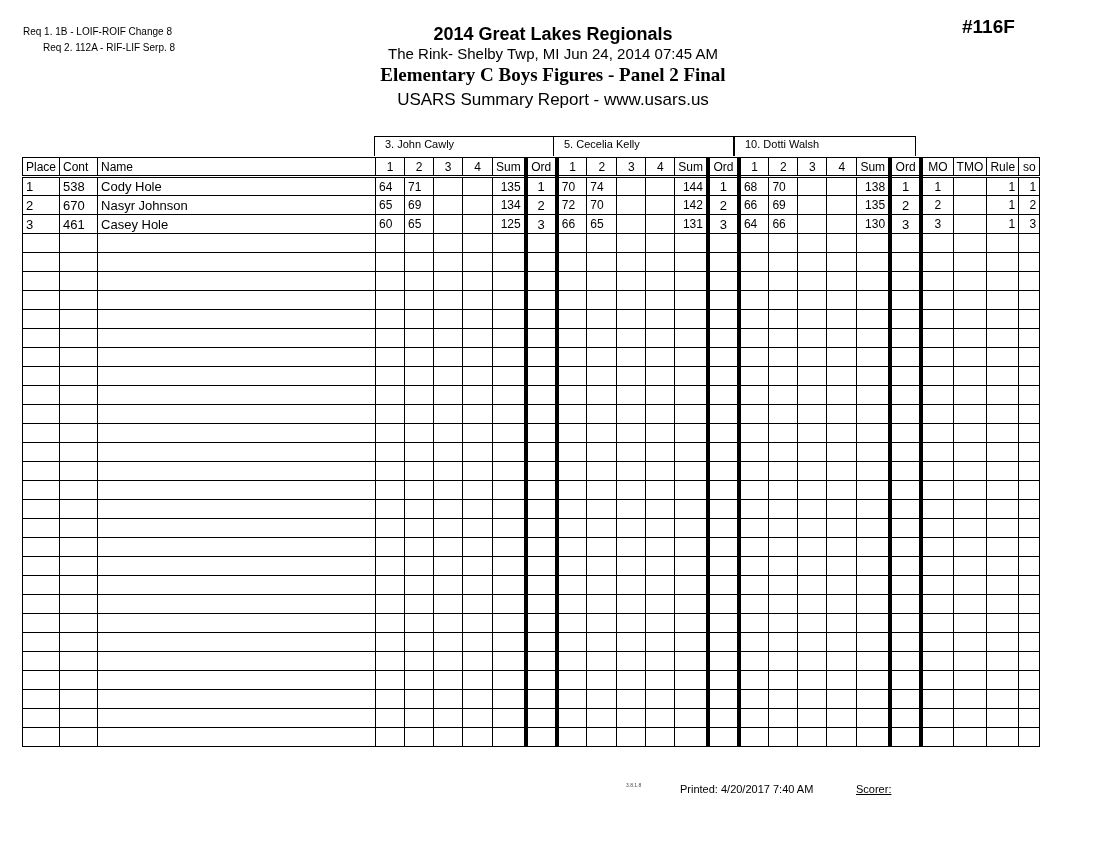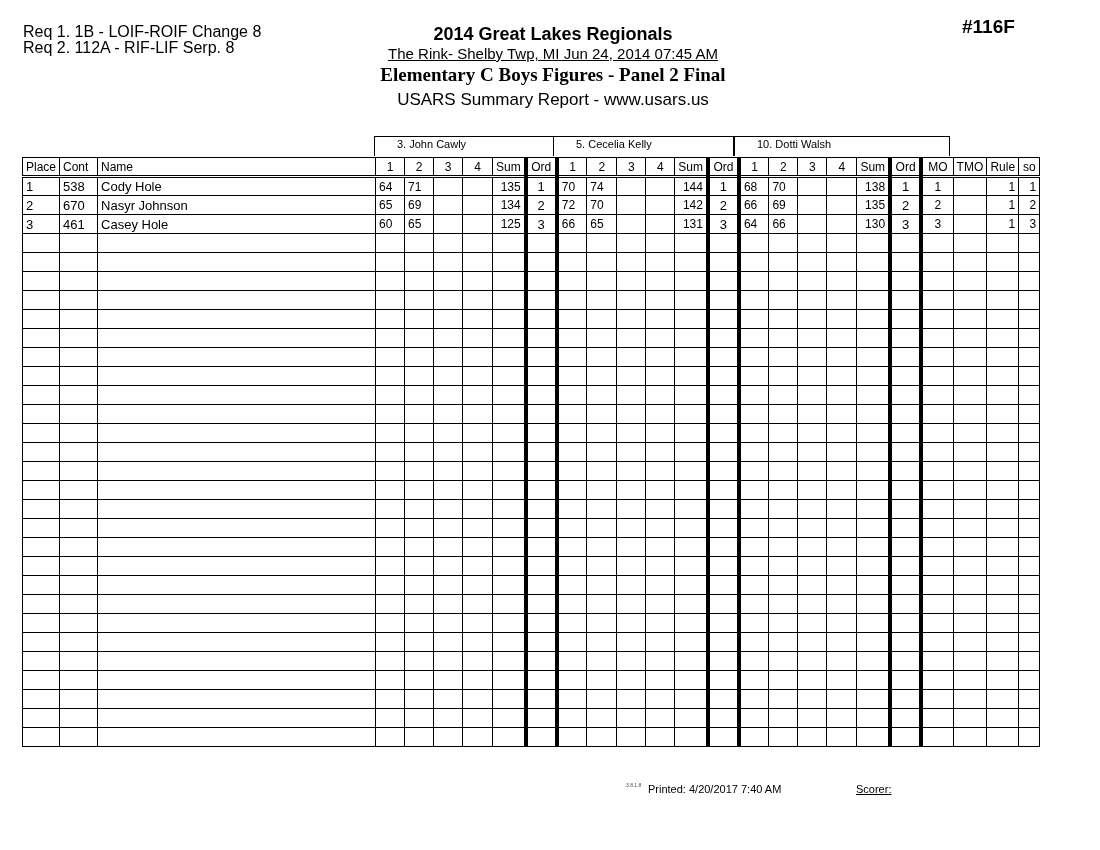--- a/index.html
+++ b/index.html
@@ -1,27 +1,27 @@
 <!DOCTYPE html>
 <html><head>
 <meta charset="utf-8">
 <style>
   html, body { margin:0; padding:0; background:#ffffff; }
   body { width:1100px; height:850px; position:relative; overflow:hidden; font-family:"Liberation Sans", sans-serif; color:#000; }
-  .req { position:absolute; left:23px; font-size:16px; line-height:14px; }
+  .req { position:absolute; left:23px; font-size:10px; line-height:14px; }
   .req1 { top:25px; }
-  .req2 { top:41px; }
+  .req2 { top:41px;margin-left:20px; }
   .hdr { position:absolute; left:330px; width:446px; text-align:center; }
   .title1 { top:24px; font-size:18px; font-weight:bold; }
-  .title2 { top:45px; font-size:15px;text-decoration:underline; }
+  .title2 { top:45px; font-size:15px; }
   .title3 { top:64px; font-size:19px; font-weight:bold;font-family:Liberation Serif, serif; }
   .title4 { top:90px; font-size:17px; }
   .evno { position:absolute; left:962px; top:16px; font-size:19px; font-weight:bold; }
 
-  .judge-box { position:absolute; top:136px; height:20px; border:1px solid #000; border-bottom:none; font-size:11px; line-height:14px; padding-left:22px; box-sizing:border-box; }
+  .judge-box { position:absolute; top:136px; height:20px; border:1px solid #000; border-bottom:none; font-size:11px; line-height:14px; padding-left:10px; box-sizing:border-box; }
 
   table.grid { position:absolute; left:22px; top:157px; border-collapse:collapse; table-layout:fixed; font-size:12px; }
   table.grid td, table.grid th { border:1px solid #000; height:19px; padding:0 3px; white-space:nowrap; overflow:hidden; font-weight:normal; box-sizing:border-box; }
   table.grid thead th { text-align:center; border-bottom:3px double #000; }
   table.grid th.left { text-align:left; }
   .c { text-align:center; }
   .r { text-align:right;margin-top:23px; }
   .b { font-weight:bold; font-size:13px; }
   .thickL { border-left:4px solid #000 !important; }
   .footer { position:absolute; top:783px; font-size:11px; }
@@ -34,21 +34,21 @@
 <div class="req req2">Req  2.  112A - RIF-LIF Serp. 8</div>
 
 <div class="hdr title1">2014 Great Lakes Regionals</div>
 <div class="hdr title2">The Rink- Shelby Twp, MI  Jun 24, 2014  07:45 AM</div>
 <div class="hdr title3">Elementary C Boys Figures - Panel 2 Final</div>
 <div class="hdr title4">USARS Summary Report - www.usars.us</div>
 <div class="evno">#116F</div>
 
 <div class="judge-box" style="left:374px;width:180px;">3.  John Cawly</div>
 <div class="judge-box" style="left:553px;width:181px;">5.  Cecelia Kelly</div>
-<div class="judge-box" style="left:734px;width:216px;">10.  Dotti Walsh</div>
+<div class="judge-box" style="left:734px;width:182px;">10.  Dotti Walsh</div>
 
 <table class="grid">
   <colgroup>
     <col style="width:36px">
       <col style="width:38px">
       <col style="width:278px">
     <col style="width:29px">
       <col style="width:29px">
       <col style="width:29px">
       <col style="width:30px">
@@ -908,14 +908,14 @@
         <td class="thickL"></td>
         <td class="thickL"></td>
         <td></td>
         <td></td>
         <td></td>
       </tr>
     </tbody>
 </table>
 
 <div class="ver">3.8.1.8</div>
-<div class="footer" style="left:648px;text-align:center;">Printed:  4/20/2017  7:40 AM</div>
+<div class="footer" style="left:680px;text-align:center;">Printed:  4/20/2017  7:40 AM</div>
 <div class="footer" style="left:856px;text-decoration:underline;">Scorer:</div>
 
 </body></html>

